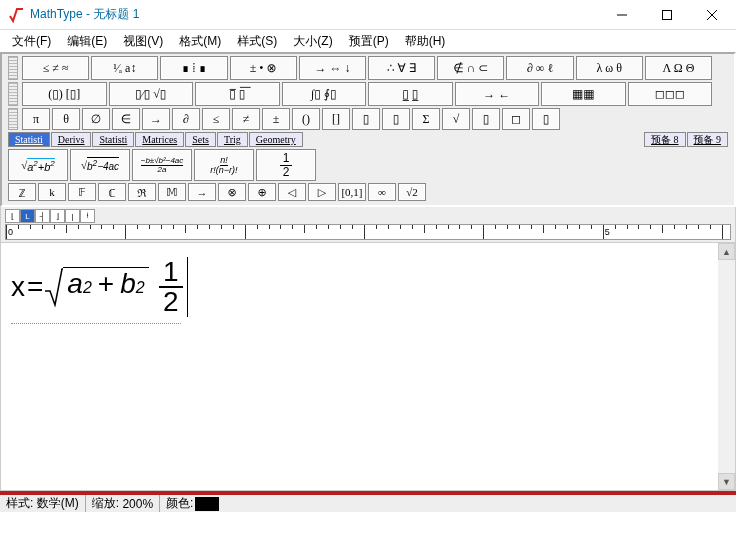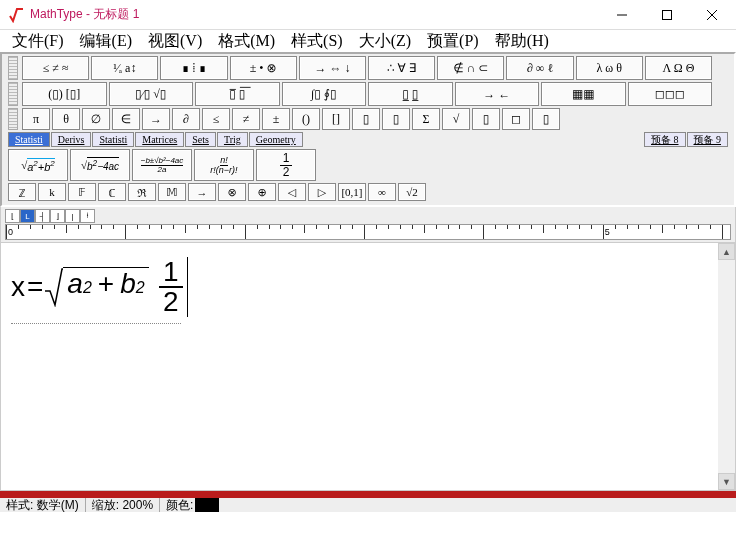--- a/index.html
+++ b/index.html
@@ -1,26 +1,26 @@
 <!DOCTYPE html>
 <html><head>
 <meta charset="utf-8">
 <style>
 * { margin:0; padding:0; box-sizing:border-box; font-family:"Microsoft YaHei","Segoe UI",Tahoma,sans-serif; }
 body { width:736px; height:543px; background:#fff; overflow:hidden; font-size:12px; }
 
 .titlebar { height:30px; background:#fff; display:flex; align-items:center; padding:0 2px 0 8px; border-bottom:1px solid #ddd; }
 .logo { width:16px; height:16px; margin-right:6px; }
-.title { flex:1; font-size:12px; color:#be185d; }
+.title { flex:1; font-size:12px; color:#0369a1; }
 .winbtns { display:flex; }
 .winbtn { width:45px; height:28px; display:flex; align-items:center; justify-content:center; }
 .winbtn svg { display:block; }
 
 .menubar { height:22px; display:flex; align-items:center; padding:0 4px; background:#fff; }
-.menuitem { padding:2px 8px; cursor:default; font-size:16px;font-family:Liberation Serif, serif; }
+.menuitem { padding:2px 8px; cursor:default; font-size:12px; }
 
 .toolarea { background:#eee; border:2px inset #fff; padding:2px; }
 .palette-row { display:flex; gap:2px; margin-bottom:2px; padding:0 20px 0 4px; }
 .grab { width:10px; background:repeating-linear-gradient(#bbb,#bbb 1px,#eee 1px,#eee 3px); margin-right:2px; border:1px solid #aaa; }
 .pbtn { flex:1; height:24px; border:1px solid #888; background:#fafafa; font-family:'Cambria Math','Times New Roman',serif; font-size:12px; display:flex; align-items:center; justify-content:center; white-space:nowrap; overflow:hidden; cursor:default; box-shadow:inset 0 0 0 1px #fff; }
 .pbtn2 { height:22px; }
 .tabrow { display:flex; gap:1px; padding:0 4px; font-size:10px; }
 .tab { border:1px solid #888; padding:1px 6px; background:#e8e8f8; height:15px; line-height:12px; cursor:default; font-family:Tahoma; text-decoration:underline; }
 .tab.active { background:#3b6fd6; color:#fff; }
 .tab.blank { flex:1; background:transparent; border:none; }
@@ -48,21 +48,21 @@
 .frac { display:inline-flex; flex-direction:column; align-items:center; font-style:normal; margin-left:8px; }
 .frac .num { line-height:1; }
 .frac .bar { width:24px; height:1.5px; background:#000; }
 .frac .den { line-height:1; }
 .caret { width:1.5px; height:60px; background:#000; margin-left:2px; }
 .underline { position:absolute; left:10px; top:80px; width:170px; height:1px; border-bottom:1px dotted #888; }
 .scroll { position:absolute; right:0; top:0; bottom:0; width:17px; background:#f0f0f0; }
 .sbtn { width:17px; height:17px; background:#e0e0e0; border:1px solid #ccc; display:flex; align-items:center; justify-content:center; font-size:9px; color:#555; }
 .scroll .sbtn:last-child { position:absolute; bottom:0; }
 
-.statusbar { height:21px; background:#eee; border-top:7px solid #b91c1c; display:flex; align-items:center; font-size:12px; }
+.statusbar { height:21px; background:#eee; border-top:4px solid #b91c1c; display:flex; align-items:center; font-size:12px; }
 .sseg { padding:0 6px; border-right:1px solid #aaa; height:100%; display:flex; align-items:center; }
 .swatch { width:24px; height:14px; background:#000; display:inline-block; margin-left:2px; }
 </style>
 </head>
 <body>
 
 <div class="titlebar">
   <span class="logo">
     <svg width="16" height="16" viewBox="0 0 16 16">
         <path d="M2 9 L5 14 L9 2 L15 2" stroke="#d22" stroke-width="2" fill="none"></path>

